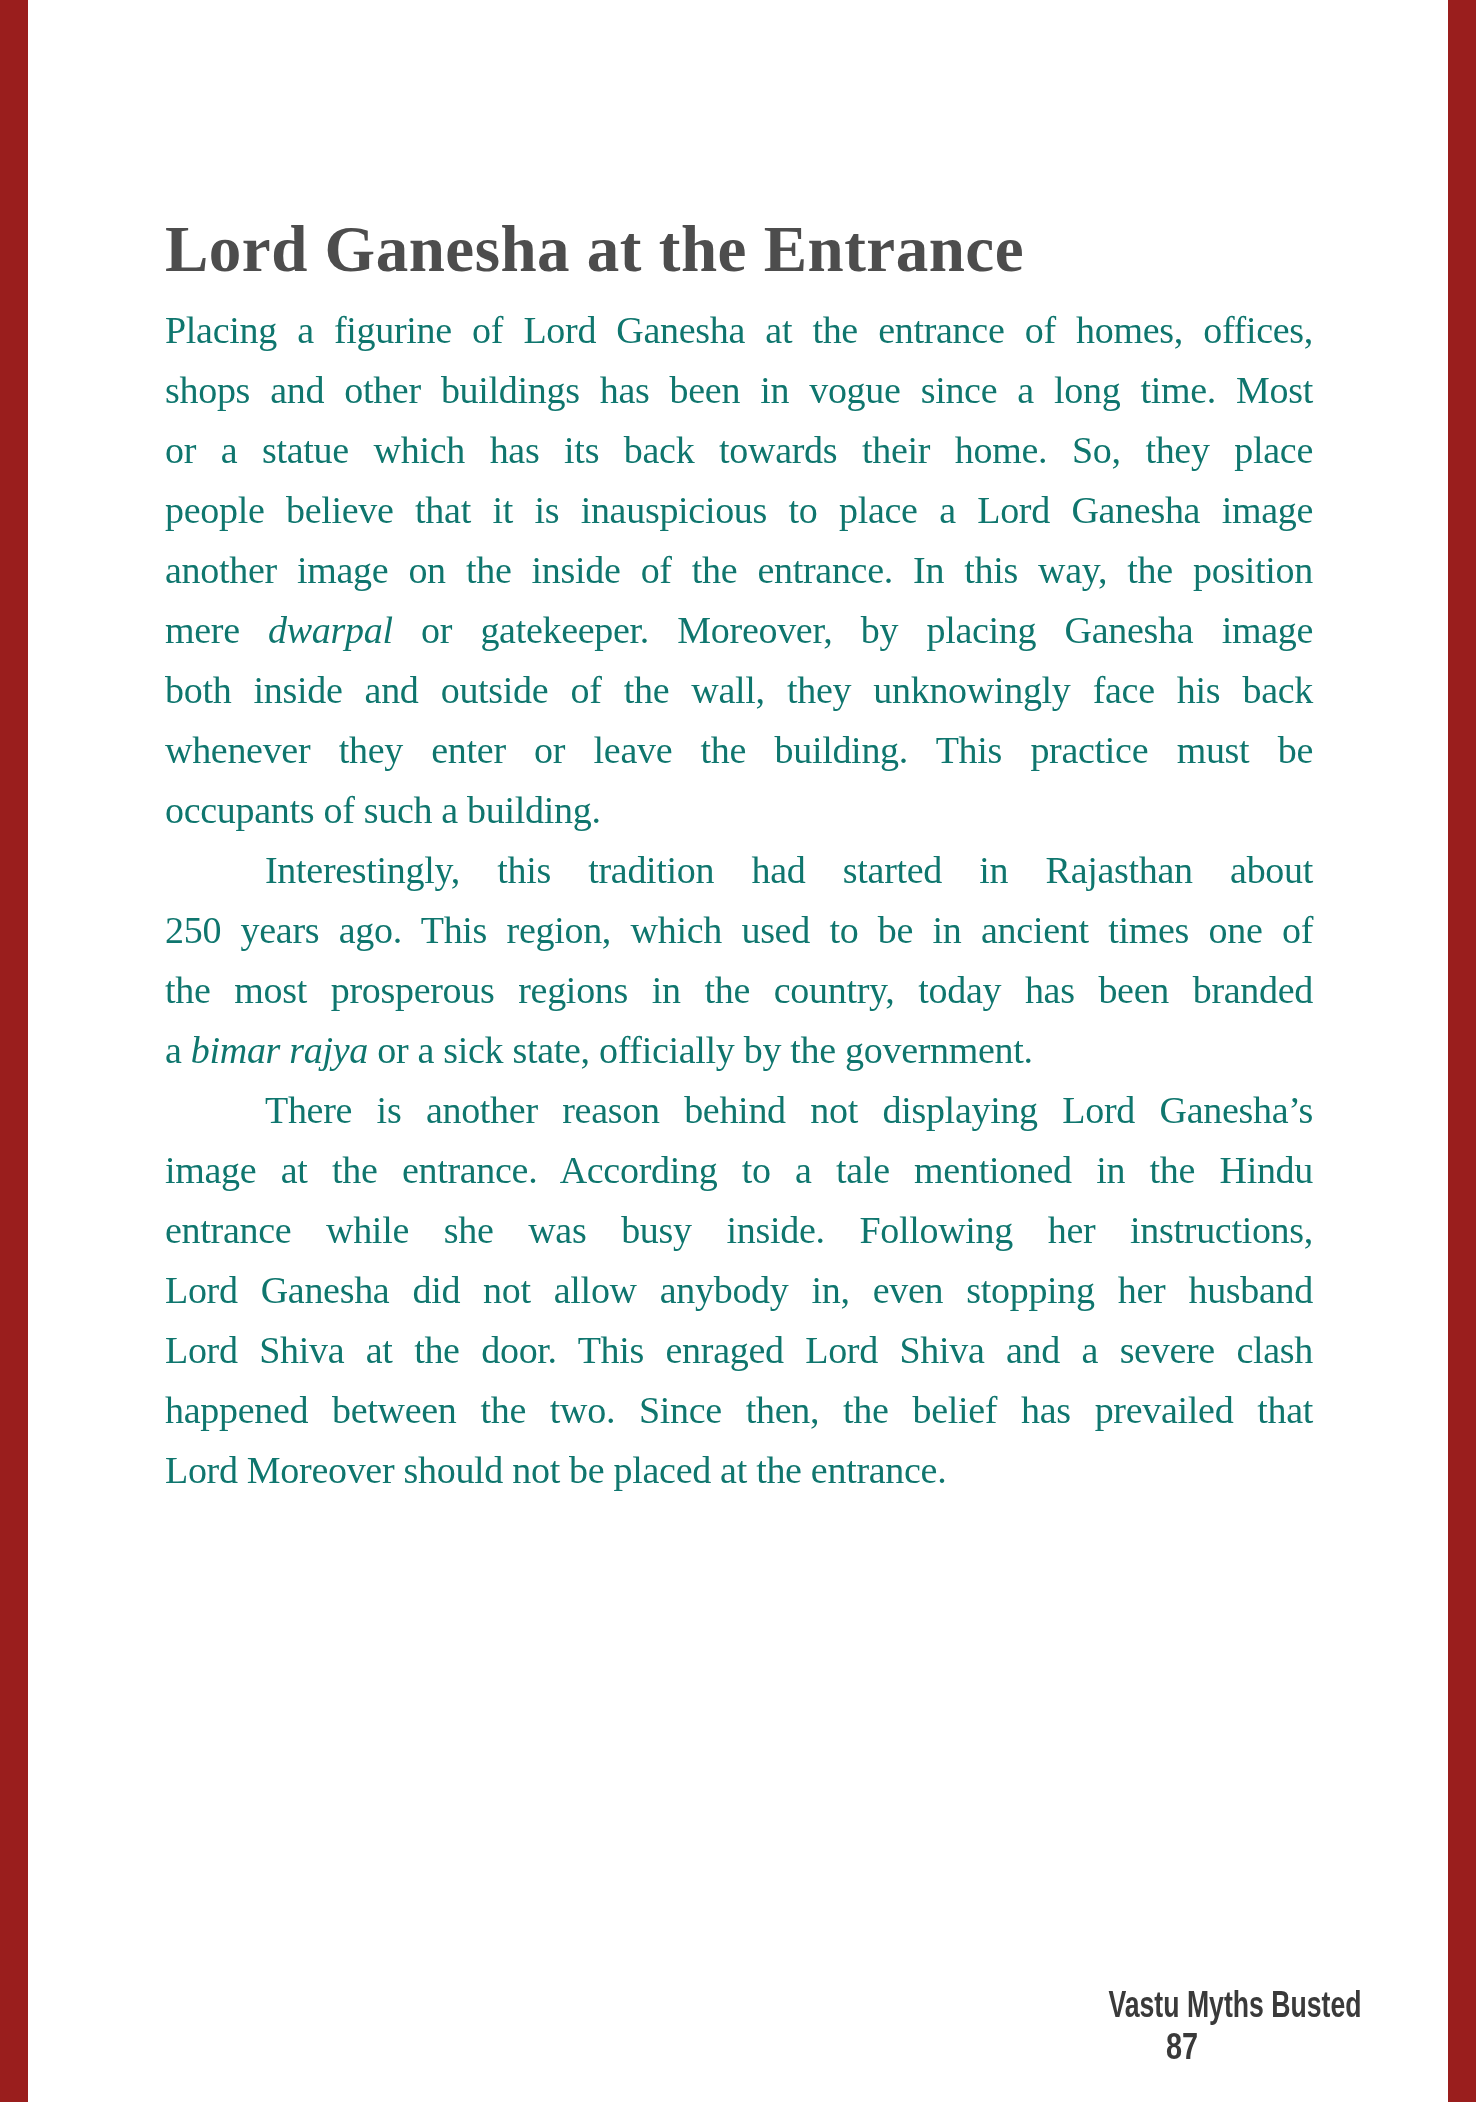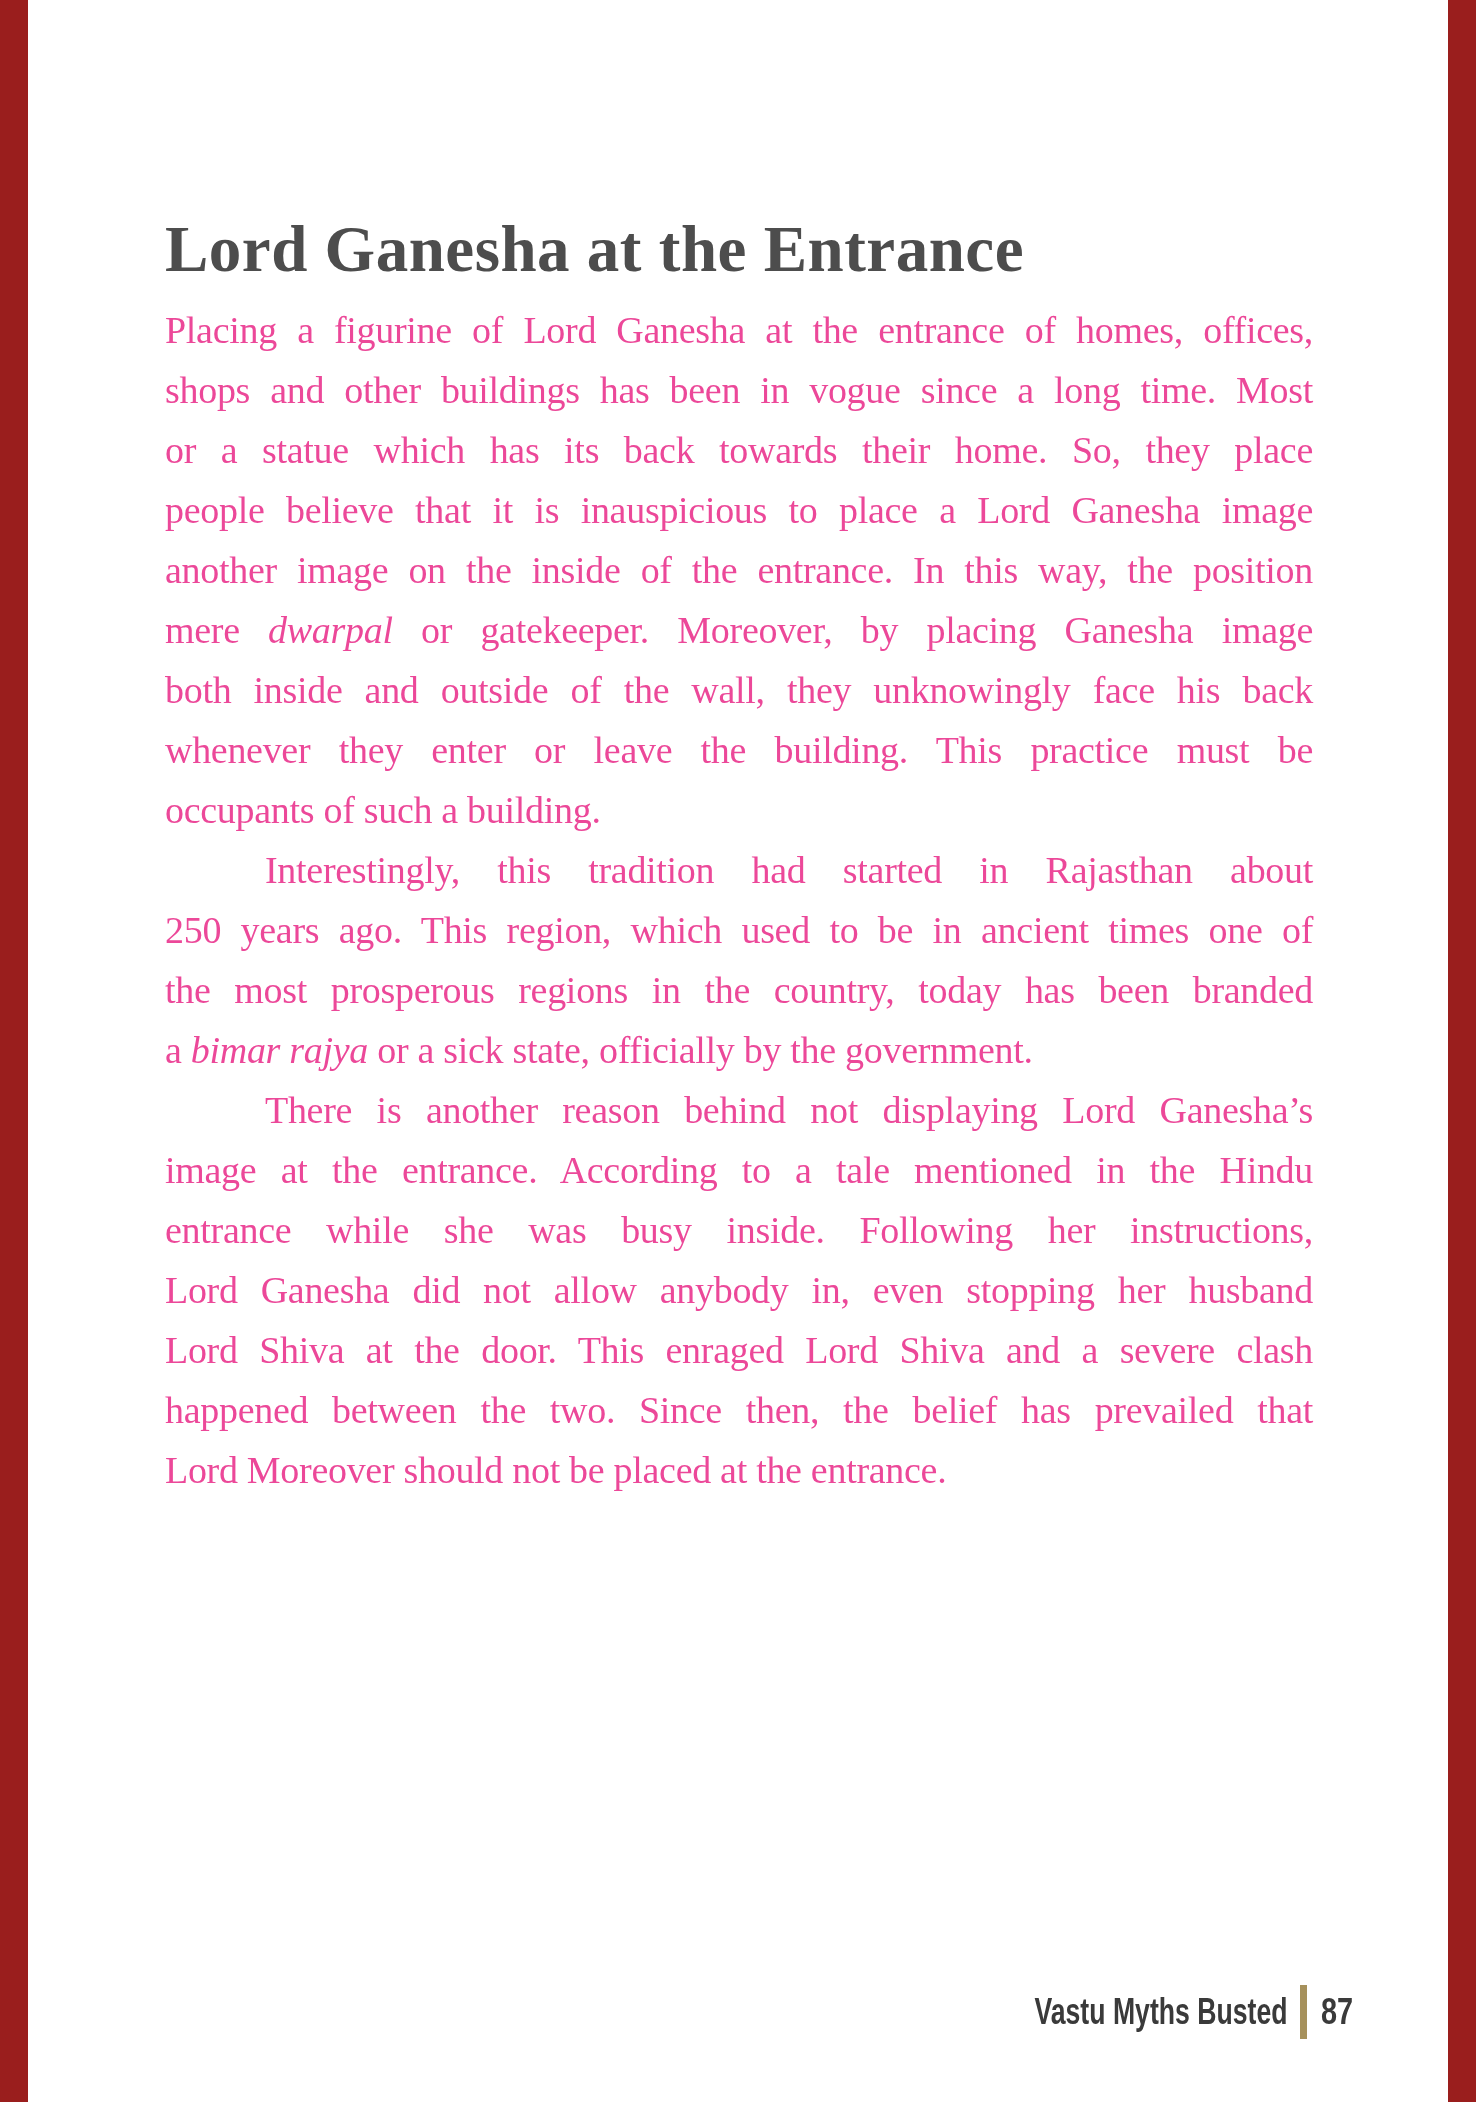--- a/index.html
+++ b/index.html
@@ -66,20 +66,21 @@
 
   #footer {
     position: absolute;
     right: 114px;
     top: 1984px;
     height: 56px;
     display: flex;
     align-items: center;
     color: #3a3a3a;
     font-family: "Liberation Sans", sans-serif;
+    flex-direction: column;
   }
   #footer .book-title {
     display: inline-block;
     font-size: 37px;
     font-weight: bold;
     letter-spacing: 0px;
     transform: scaleX(0.72);
     transform-origin: right center;
     white-space: nowrap;
   }
@@ -100,21 +101,21 @@
 </style>
 </head>
 <body>
 
 <div id="page">
   <div class="edge-bar left" style="background: rgb(154, 30, 29);"></div>
   <div class="edge-bar right" style="background: rgb(154, 30, 29);"></div>
 
   <div id="heading" style="color: rgb(77, 77, 77);">Lord Ganesha at the Entrance</div>
 
-  <div id="body-text" style="color: #ec4899;">
+  <div id="body-text" style="color: #0f766e;">
       <div class="line"><span>Placing a figurine of Lord Ganesha at the entrance of homes, offices,</span></div>
       <div class="line"><span>shops and other buildings has been in vogue since a long time. Most</span></div>
       <div class="line"><span>or a statue which has its back towards their home. So, they place</span></div>
       <div class="line"><span>people believe that it is inauspicious to place a Lord Ganesha image</span></div>
       <div class="line"><span>another image on the inside of the entrance. In this way, the position</span></div>
       <div class="line"><span>mere </span><span class="it">dwarpal</span><span> or gatekeeper. Moreover, by placing Ganesha image</span></div>
       <div class="line"><span>both inside and outside of the wall, they unknowingly face his back</span></div>
       <div class="line"><span>whenever they enter or leave the building. This practice must be</span></div>
       <div class="line last"><span>occupants of such a building.</span></div>
       <div class="line indent"><span>Interestingly, this tradition had started in Rajasthan about</span></div>

